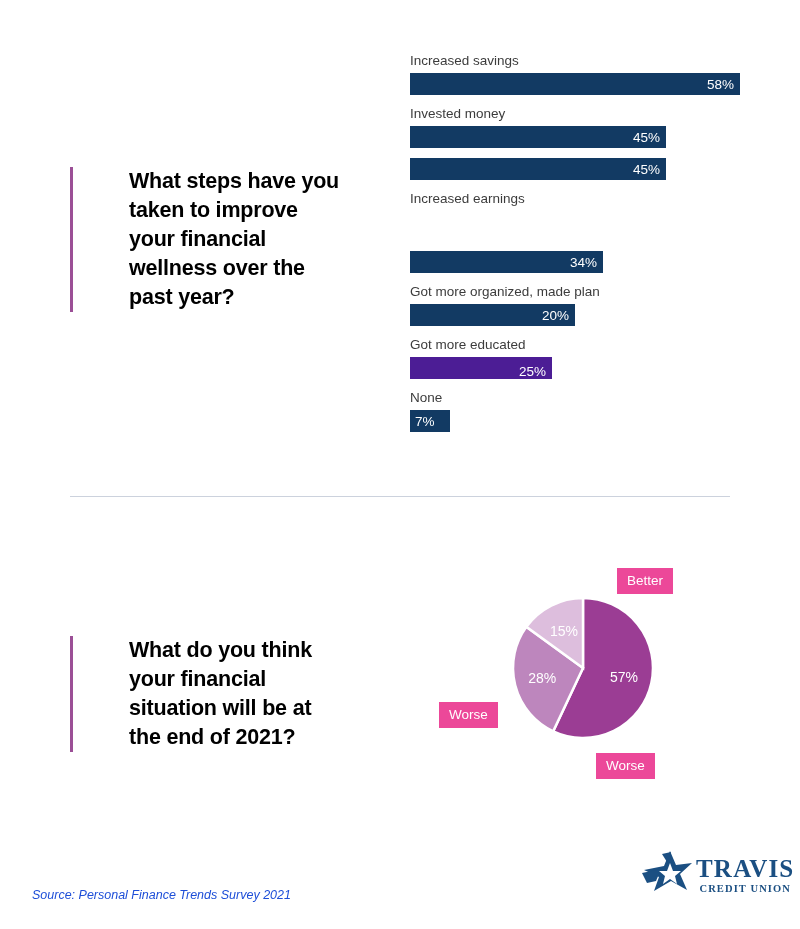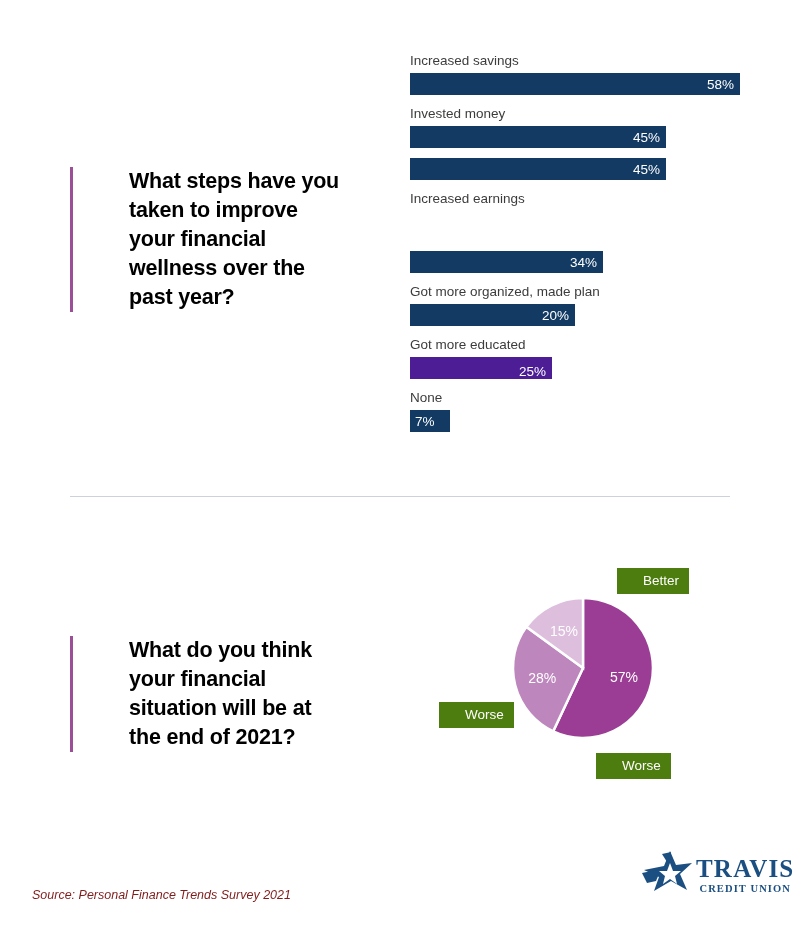--- a/index.html
+++ b/index.html
@@ -128,39 +128,39 @@
     left: 0;
     top: 0;
   }
   .pie-slice-label {
     font-family: "Liberation Sans", sans-serif;
     font-size: 14px;
     fill: #ffffff;
   }
   .callout {
     position: absolute;
-    background: #4d7c0f;
+    background: #ec4899;
     color: #ffffff;
     font-size: 13.5px;
-    padding: 5px 10px 6px 26px;
+    padding: 5px 10px 6px 10px;
     line-height: 15px;
     white-space: nowrap;
   }
   #callout-better { left: 187px; top: 13px; }
   #callout-worse  { left: 9px;   top: 147px; }
   #callout-same   { left: 166px; top: 198px; }
 
   
   #source-note {
     position: absolute;
     left: 32px;
     top: 888px;
     font-size: 12.5px;
     font-style: italic;
-    color: #7f1d1d;
+    color: #1d4ed8;
   }
 
   #logo {
     position: absolute;
     left: 640px;
     top: 848px;
     width: 135px;
     height: 52px;
   }
   .logo-star-wrap {

